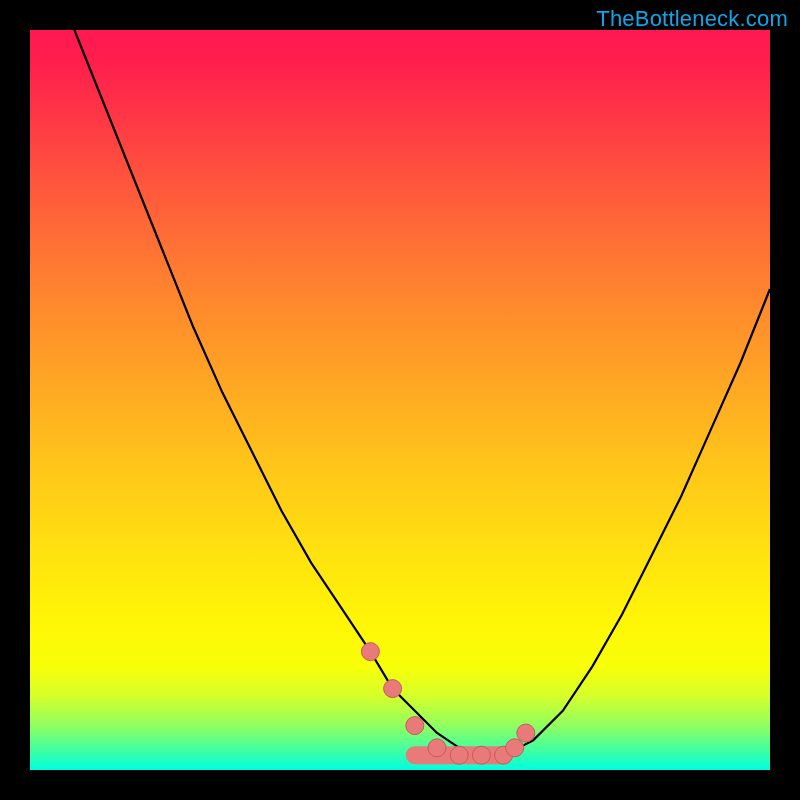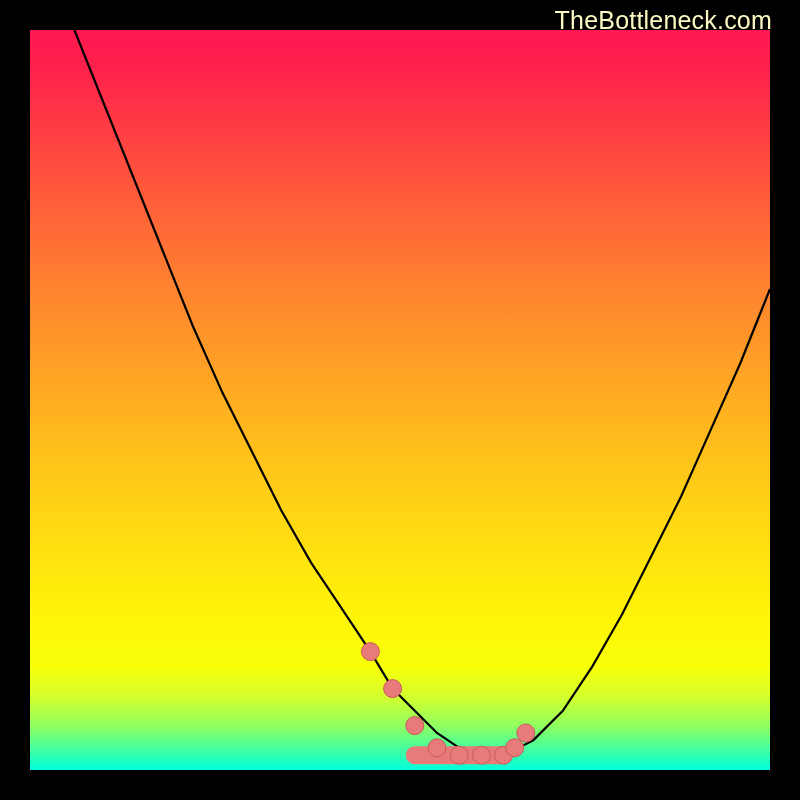--- a/index.html
+++ b/index.html
@@ -31,23 +31,23 @@
       #f8ff08 86%,
       #d5ff2b 90%,
       #90ff60 94%,
       #30ffb0 98%,
       #00ffe0 100%
     );
   }
   .watermark {
     position: absolute;
     top: 6px;
-    right: 28px;
-    color: #fef9c3;
-    font-size: 25px;
+    right: 12px;
+    color: #0ea5e9;
+    font-size: 22px;
     font-weight: 400;
     letter-spacing: 0.2px;
     user-select: none;
   }
   svg.curve {
     position: absolute;
     left: 0;
     top: 0;
     width: 740px;
     height: 740px;

